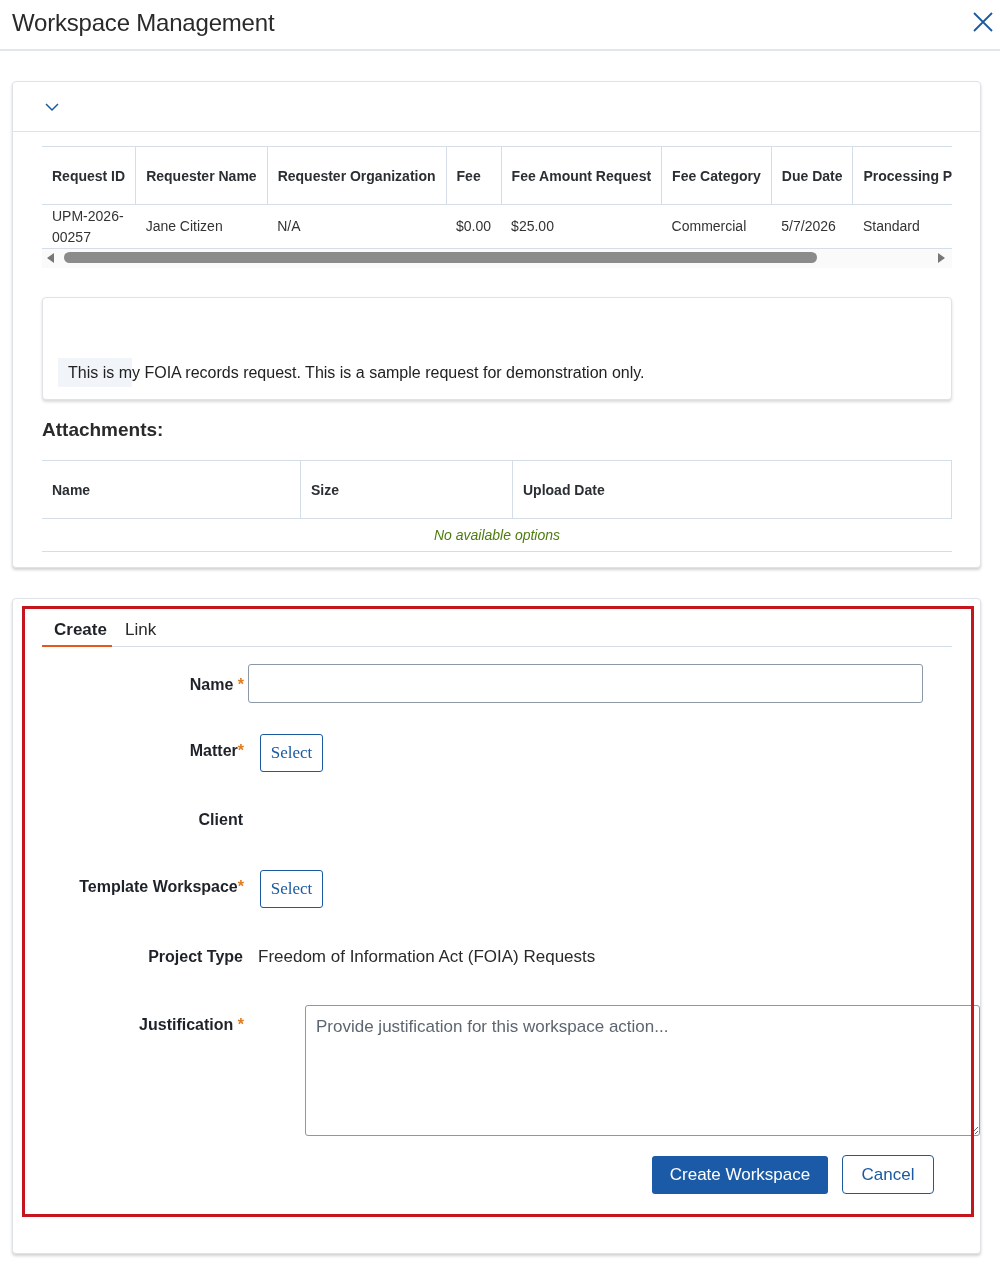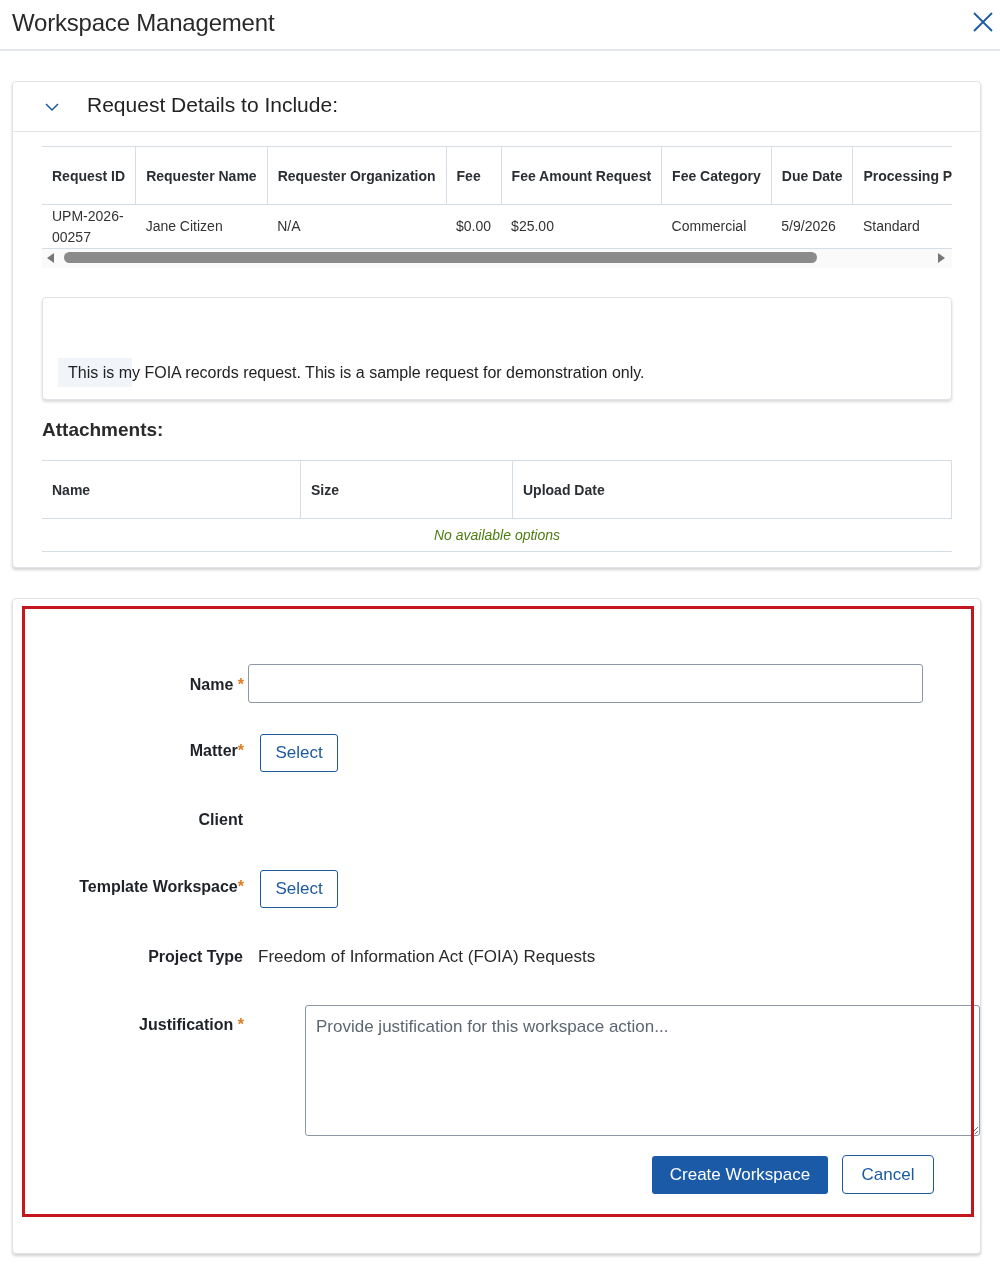--- a/index.html
+++ b/index.html
@@ -49,21 +49,21 @@
   .tab.active { color: #1f2329; font-weight: bold; }
   .tab.create { left: 12px; }
   .tab.link { left: 83px; color: #2a2a2a; }
   .tab-underline { position: absolute; left: 0; top: 27px; width: 70px; height: 2px; background: #e5581c; }
 
   .form-label { position: absolute; font-size: 16px; font-weight: bold; color: #1f2329; text-align: right; }
   .req { color: #e07b1f; font-weight: bold; }
 
   .name-input { position: absolute; left: 235px; top: 65px; width: 675px; height: 39px; border: 1px solid #8c98a6; border-radius: 3px; background: #fff; }
 
-  .select-btn { position: absolute; width: 78px; height: 38px; border: 1px solid #1c5aa0; border-radius: 3px; background: #fff; color: #1c5aa0; font-size: 17px; display: flex; align-items: center; justify-content: center; cursor: pointer; }
+  .select-btn { position: absolute; width: 63px; height: 38px; border: 1px solid #1c5aa0; border-radius: 3px; background: #fff; color: #1c5aa0; font-size: 17px; display: flex; align-items: center; justify-content: center; cursor: pointer; font-family: Liberation Serif, serif; }
 
   .project-value { position: absolute; left: 234px; top: 347px; font-size: 17px; color: #2a2a2a; }
 
   .justification { position: absolute; left: 235px; top: 404px; width: 675px; height: 131px; border: 1px solid #8c98a6; border-radius: 3px; background: #fff; font-family: "Liberation Sans", sans-serif; font-size: 17px; padding: 11px 10px; color: #555; resize: both; }
   .justification::placeholder { color: #5d6670; }
 
   .btn-primary { position: absolute; left: 628px; top: 556px; width: 176px; height: 38px; background: #1a5aa6; border-radius: 3px; border: none; color: #fff; font-size: 17px; display: flex; align-items: center; justify-content: center; cursor: pointer; }
   .btn-secondary { position: absolute; left: 818px; top: 555px; width: 92px; height: 39px; background: #fff; border: 1px solid #1c5aa0; border-radius: 4px; color: #1c5aa0; font-size: 17px; display: flex; align-items: center; justify-content: center; cursor: pointer; }
 </style>
 </head>
@@ -74,21 +74,20 @@
   <svg class="close" viewBox="0 0 24 24">
     <path d="M3 3 L21 21 M21 3 L3 21" stroke="#1c5aa0" stroke-width="1.8" fill="none"></path>
   </svg>
 </div>
 
 <div class="card card1">
   <div class="acc-head">
     <svg class="chev" viewBox="0 0 16 16">
       <path d="M2 5 L8 11 L14 5" stroke="#1c5aa0" stroke-width="1.5" fill="none"></path>
     </svg>
-    <div class="label">Request Details to Include:</div>
   </div>
 
   <div class="table-wrap">
     <table class="details">
       <thead>
         <tr>
           <th style="width:92px">Request ID</th>
           <th style="width:130px">Requester Name</th>
           <th style="width:175px">Requester Organization</th>
           <th style="width:56px">Fee</th>
@@ -99,21 +98,21 @@
         </tr>
       </thead>
       <tbody>
         <tr>
           <td><span>UPM-2026-</span><br><span>00257</span></td>
           <td>Jane Citizen</td>
           <td>N/A</td>
           <td>$0.00</td>
           <td>$25.00</td>
           <td>Commercial</td>
-          <td>5/9/2026</td>
+          <td>5/7/2026</td>
           <td>Standard</td>
         </tr>
       </tbody>
     </table>
   </div>
 
   <div class="hscroll" style="top:167px">
     <div class="arrow-l"></div>
     <div class="thumb"></div>
     <div class="arrow-r"></div>
@@ -130,20 +129,25 @@
     <div class="attach-head">
       <div class="col" style="width:259px">Name</div>
       <div class="col" style="width:212px">Size</div>
       <div class="col" style="flex:1">Upload Date</div>
     </div>
     <div class="attach-empty">No available options</div>
   </div>
 </div>
 
 <div class="card card2">
+  <div class="tabs" style="top:19px">
+    <div class="tab create active">Create</div>
+    <div class="tab link">Link</div>
+    <div class="tab-underline"></div>
+  </div>
 
   <div class="form-label" style="left:100px;top:77px;width:131px">
     <span>Name</span> <span class="req">*</span>
   </div>
   <input class="name-input" type="text" value="" style="">
 
   <div class="form-label" style="left:100px;top:143px;width:131px">
     <span>Matter</span><span class="req">*</span>
   </div>
   <div class="select-btn" style="left:247px;top:135px">Select</div>

